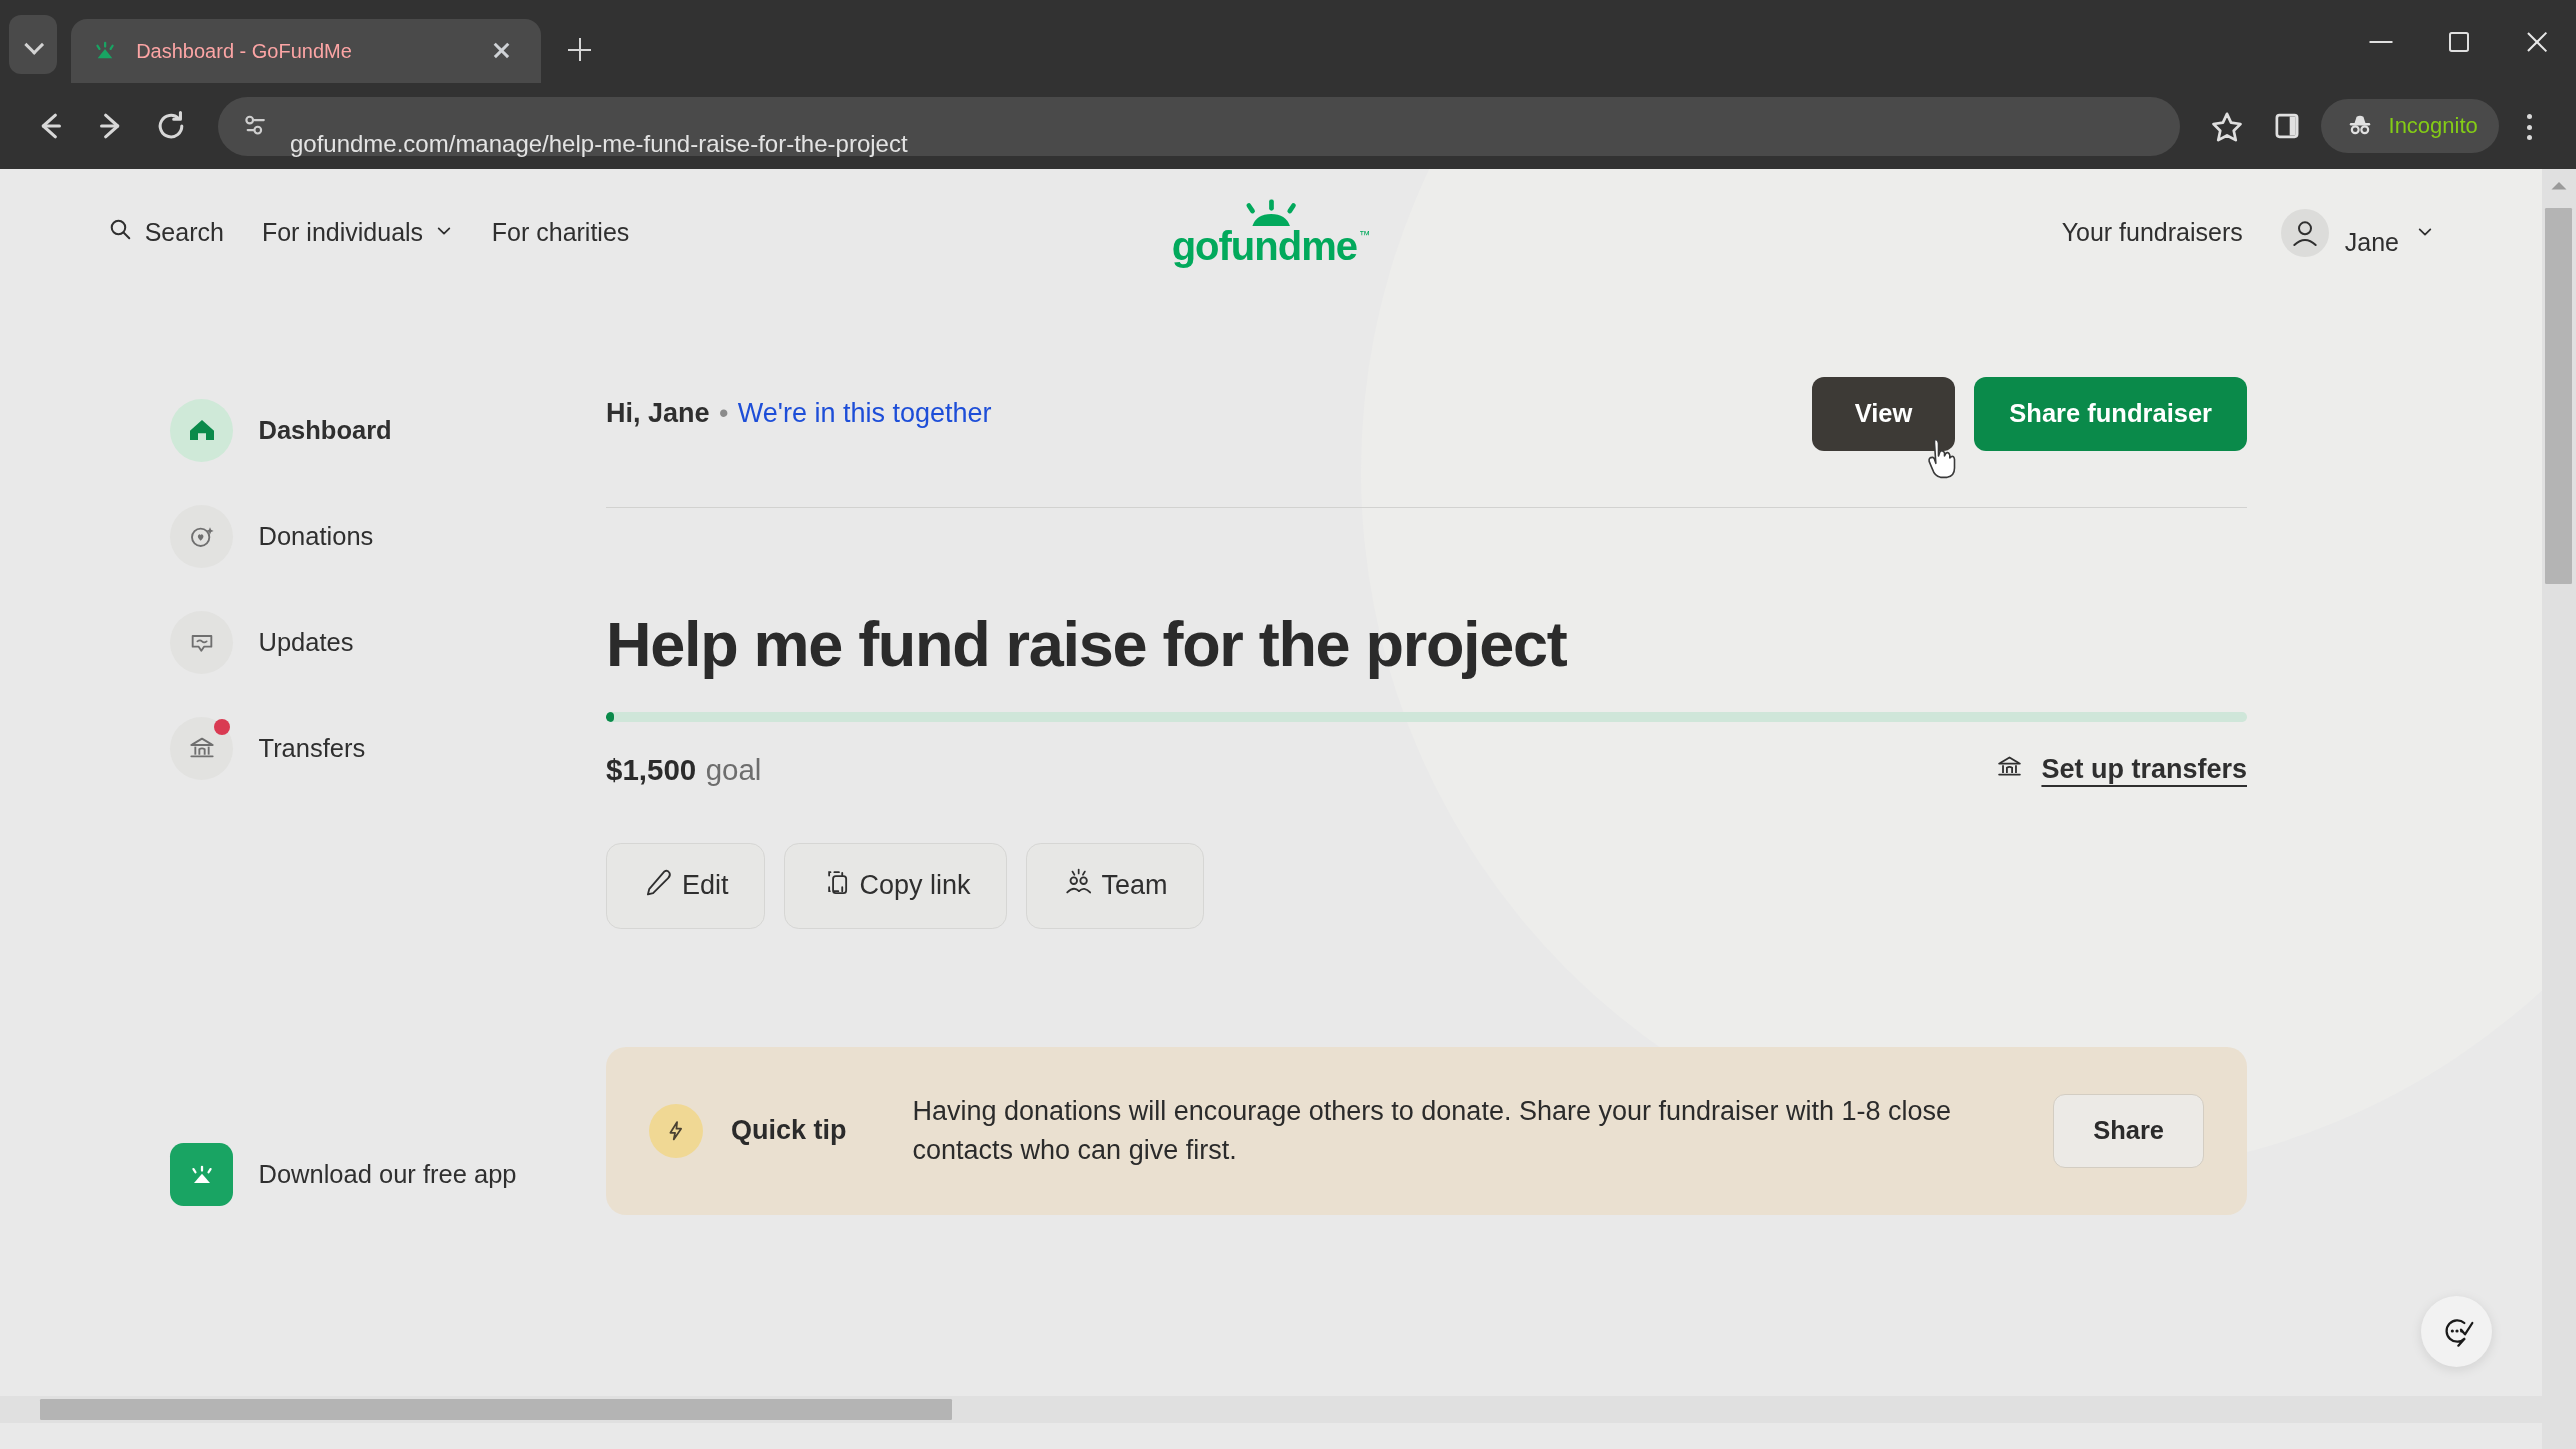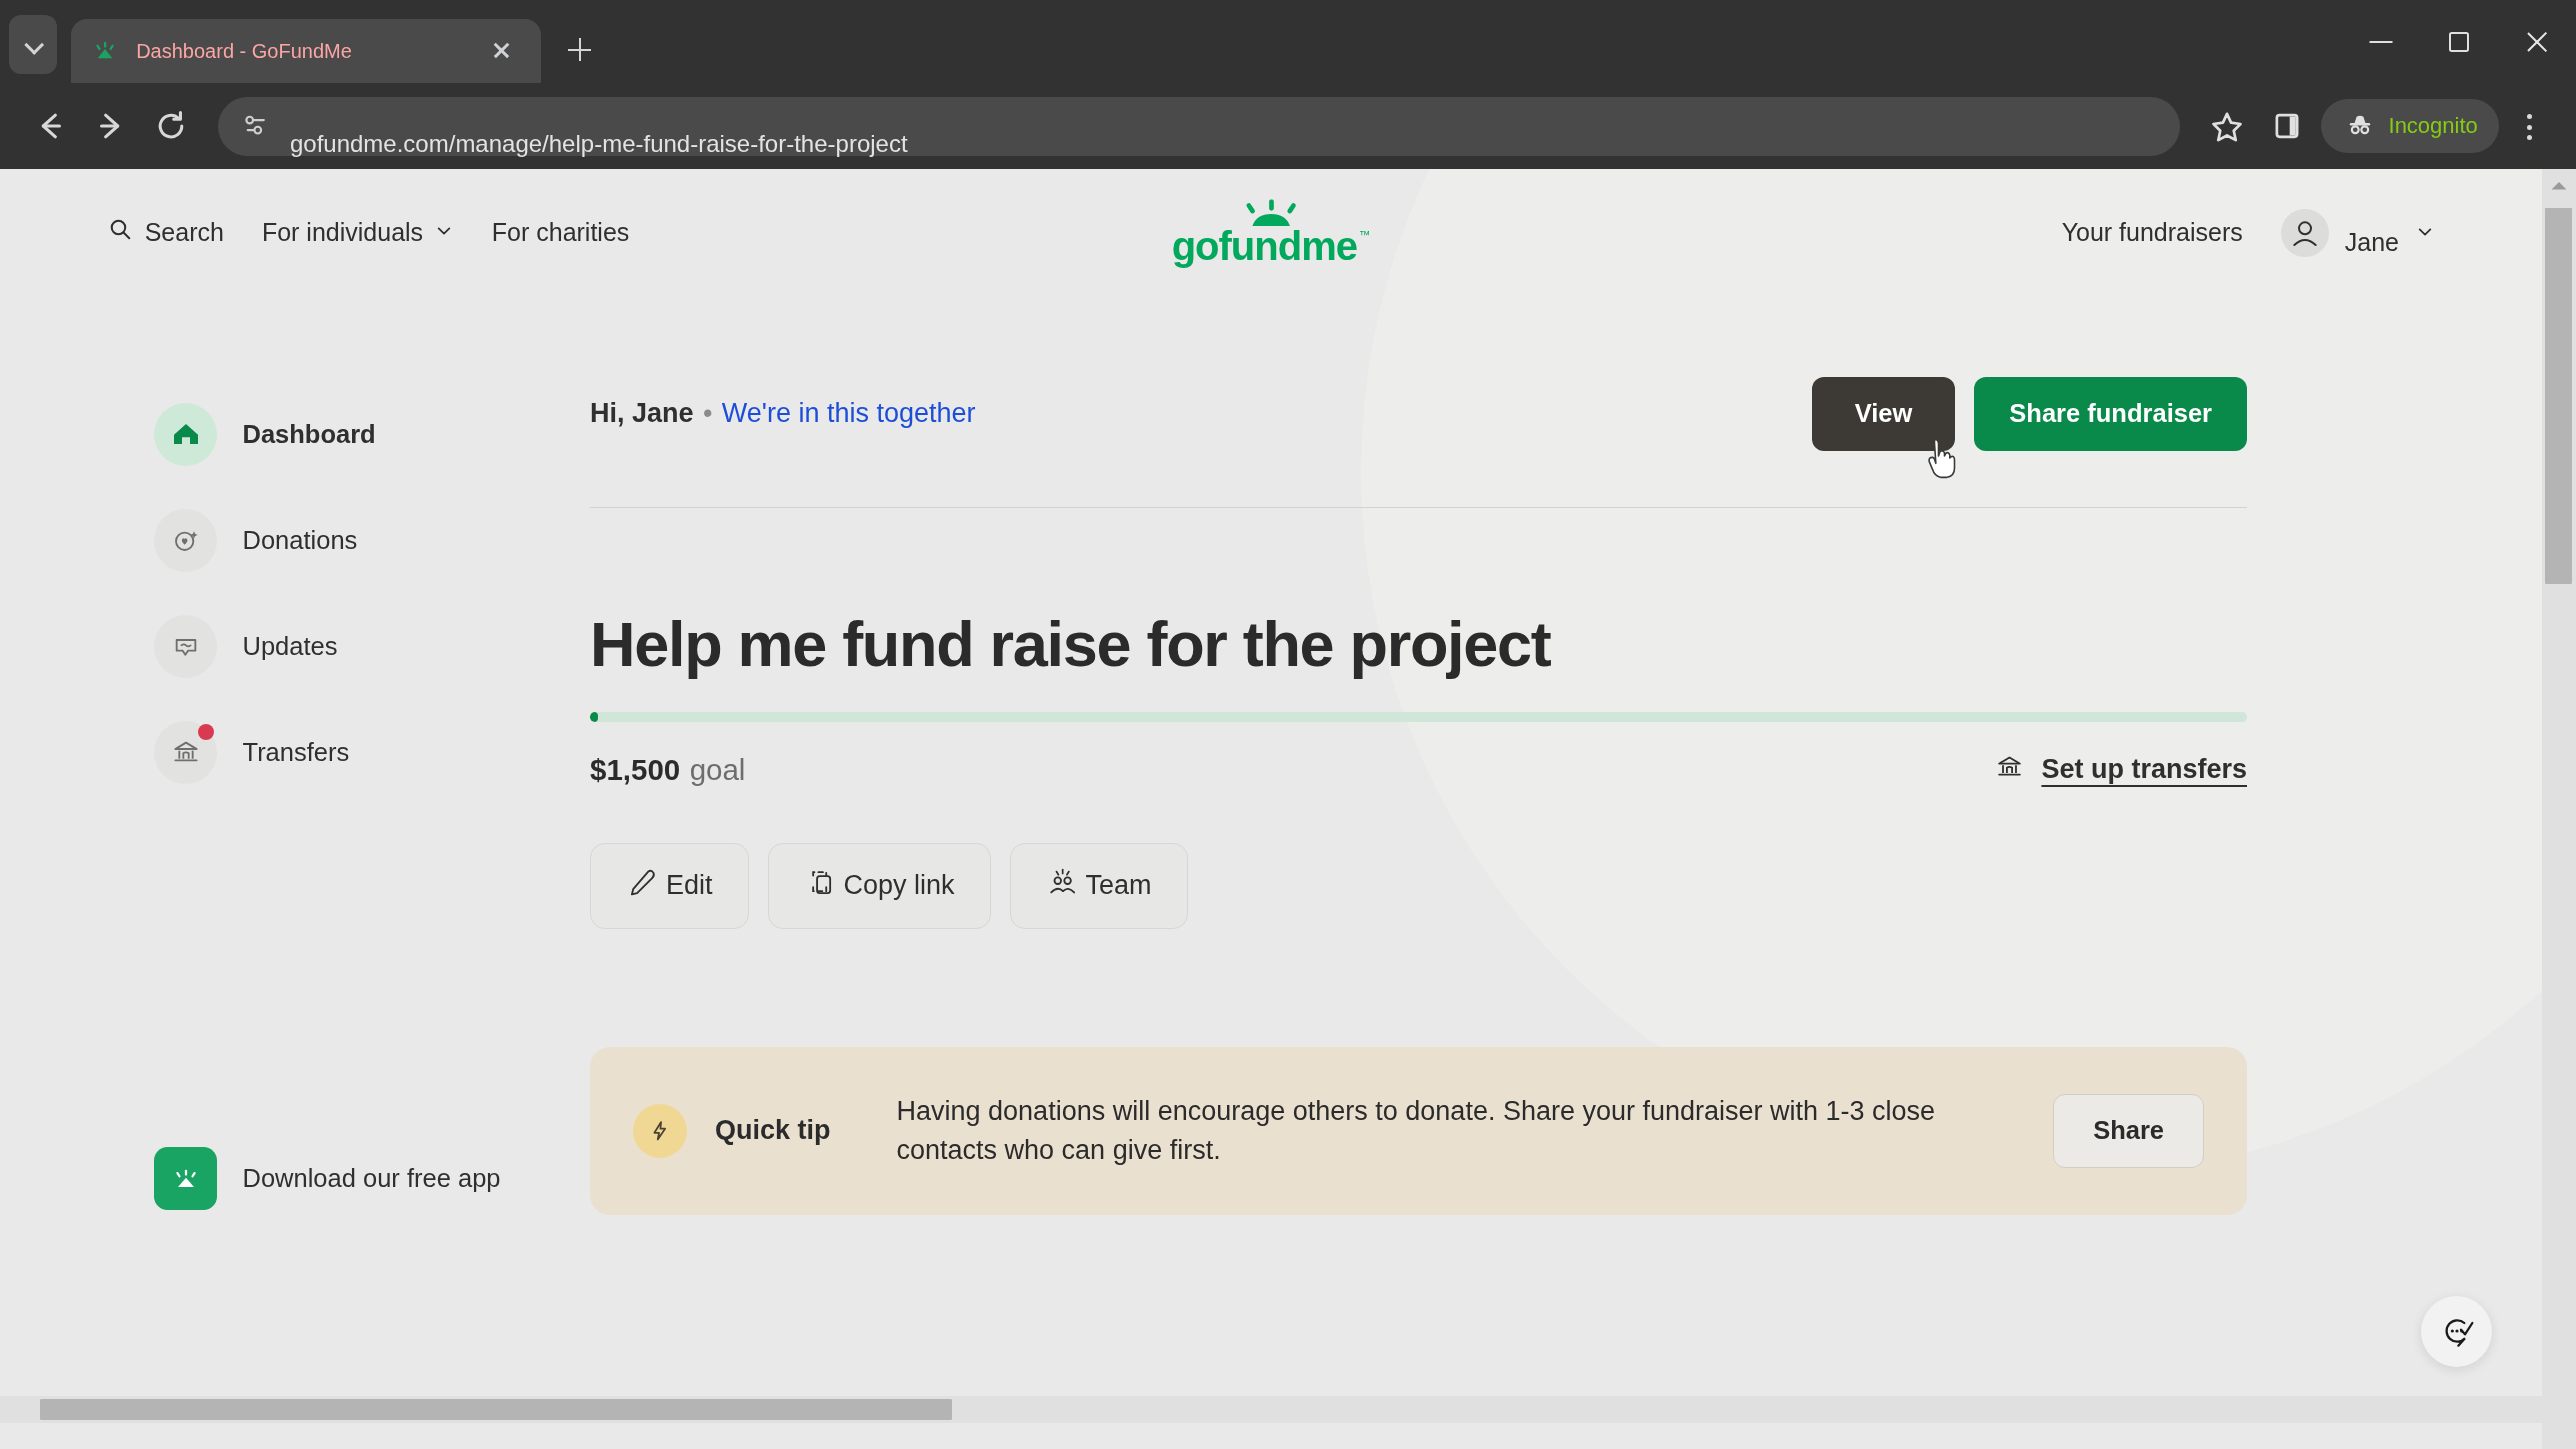--- a/index.html
+++ b/index.html
@@ -133,21 +133,21 @@
   .nav-right {
     margin-left: auto; display: flex; gap: 38px; z-index: 3;
   }
   .avatar {
     width: 48px; height: 48px; border-radius: 50%; background: #dcdcda;
     display: flex; align-items: center; justify-content: center;
   }
   .user-name { font-size: 25px; color: #2f2f2f; margin-top: 20px; }
 
   
-  .body-wrap { position: relative; display: flex; padding: 0 0 0 0; z-index: 2; align-items: center; }
+  .body-wrap { position: relative; display: flex; padding: 0 0 0 16px; z-index: 2; }
 
   .sidebar { width: 590px; padding-left: 154px; padding-top: 81px; flex: none; }
   .side-item { display: flex; align-items: center; gap: 25.5px; height: 106px; }
   .side-ico {
     width: 63px; height: 63px; border-radius: 50%; background: #e2e2e0;
     display: flex; align-items: center; justify-content: center;
     position: relative; flex: none;
   }
   .side-ico.active { background: #cfe9d8; }
   .side-label { font-size: 25.5px; color: #2f2f2f; white-space: nowrap; }
@@ -577,21 +577,21 @@
             </div>
           </div>
 
           <div class="tip-card">
             <span class="tip-ico">
               <svg viewBox="0 0 44 44" width="29.5" height="29.5">
                 <path d="M24 9 L14 25 L21 25 L19 35 L30 19 L23 19 Z" fill="none" stroke="#4a4132" stroke-width="2.6" stroke-linejoin="round"></path>
               </svg>
             </span>
             <span class="tip-label">Quick tip</span>
-            <span class="tip-text">Having donations will encourage others to donate. Share your fundraiser with 1-3 close contacts who can give first.</span>
+            <span class="tip-text">Having donations will encourage others to donate. Share your fundraiser with 1-8 close contacts who can give first.</span>
             <button class="tip-share-btn">Share</button>
           </div>
 
         </div>
       </div>
 
       <div class="help-fab">
         <span>
           <svg viewBox="0 0 60 60" width="40" height="40">
             <path d="M41 18 A16 16 0 1 0 42 41 L32 52" fill="none" stroke="#1a1a1a" stroke-width="3.4" stroke-linecap="round"></path>

